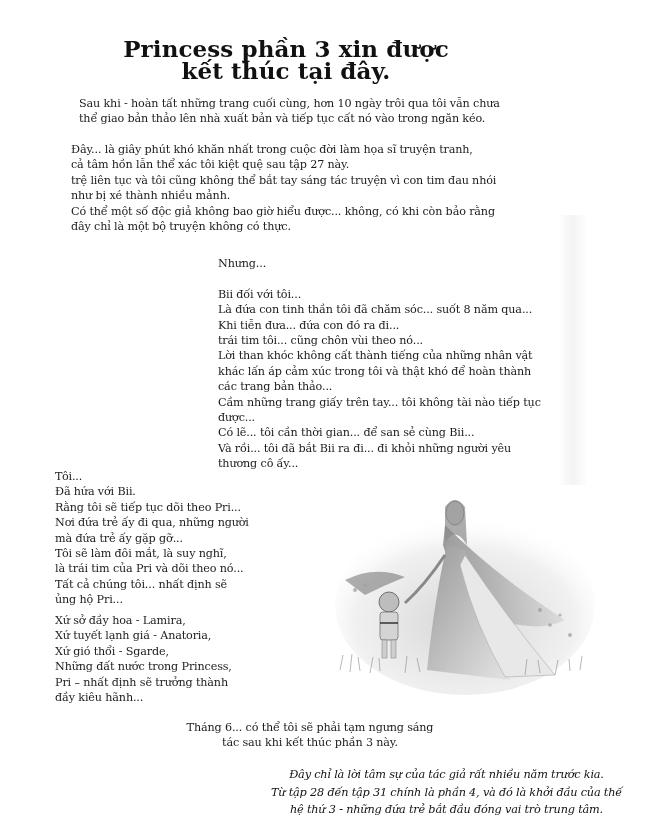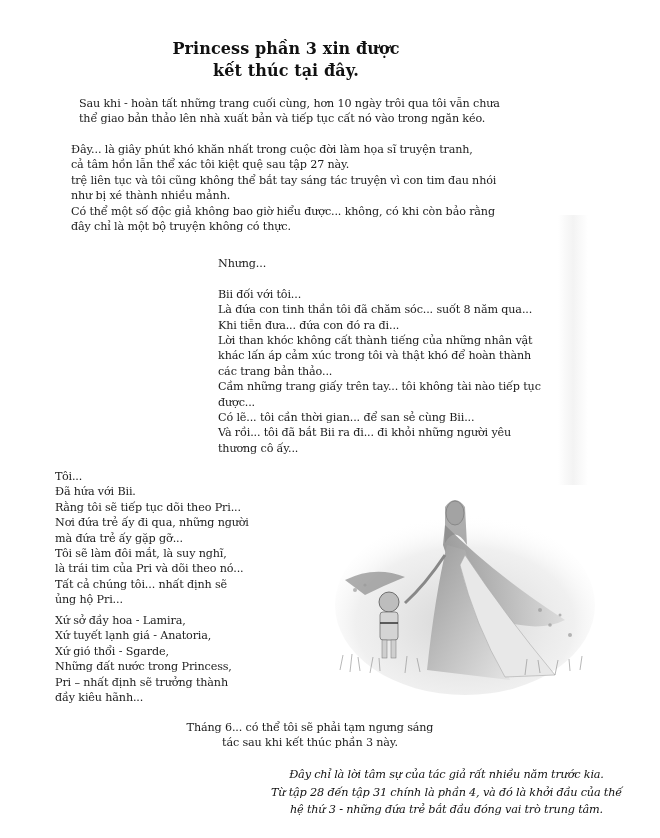--- a/index.html
+++ b/index.html
@@ -2,21 +2,21 @@
 <html><head>
   <meta charset="utf-8">
   <style>
     * { margin: 0; padding: 0; box-sizing: border-box; }
     html, body { width: 660px; height: 838px; background: #ffffff; overflow: hidden; }
     body { position: relative; font-family: "DejaVu Serif", "Liberation Serif", serif; color: #1a1a1a; }
 
     .title {
       position: absolute; left: 0; top: 38px; width: 572px;
       text-align: center; font-family: "DejaVu Serif", serif; font-weight: bold;
-      font-size: 16px; line-height: 22px; color: #111;
+      font-size: 23px; line-height: 22px; color: #111;
       letter-spacing: 0.1px;
     }
     .title span { display: block; }
 
     .txt { position: absolute; font-size: 11.2px; line-height: 15.4px; color: #1c1c1c; white-space: nowrap; letter-spacing: -0.15px; }
     .txt div { height: 15.4px; }
     .txt .gap { height: 15.4px; }
 
     #intro { left: 55px; top: 96px; margin-left: 24px; }
     #para2 { left: 55px; top: 142px; margin-left: 16px; }
@@ -63,20 +63,21 @@
 </div>
 
 <div class="strip"></div>
 
 <div class="txt" id="middle">
   <div>Nhưng...</div>
   <div class="gap"></div>
   <div>Bii đối với tôi...</div>
   <div>Là đứa con tinh thần tôi đã chăm sóc... suốt 8 năm qua...</div>
   <div>Khi tiễn đưa... đứa con đó ra đi...</div>
+  <div>trái tim tôi... cũng chôn vùi theo nó...</div>
   <div>Lời than khóc không cất thành tiếng của những nhân vật</div>
   <div>khác lấn áp cảm xúc trong tôi và thật khó để hoàn thành</div>
   <div>các trang bản thảo...</div>
   <div>Cầm những trang giấy trên tay... tôi không tài nào tiếp tục</div>
   <div>được...</div>
   <div>Có lẽ... tôi cần thời gian... để san sẻ cùng Bii...</div>
   <div>Và rồi... tôi đã bắt Bii ra đi... đi khỏi những người yêu</div>
   <div>thương cô ấy...</div>
 </div>
 

